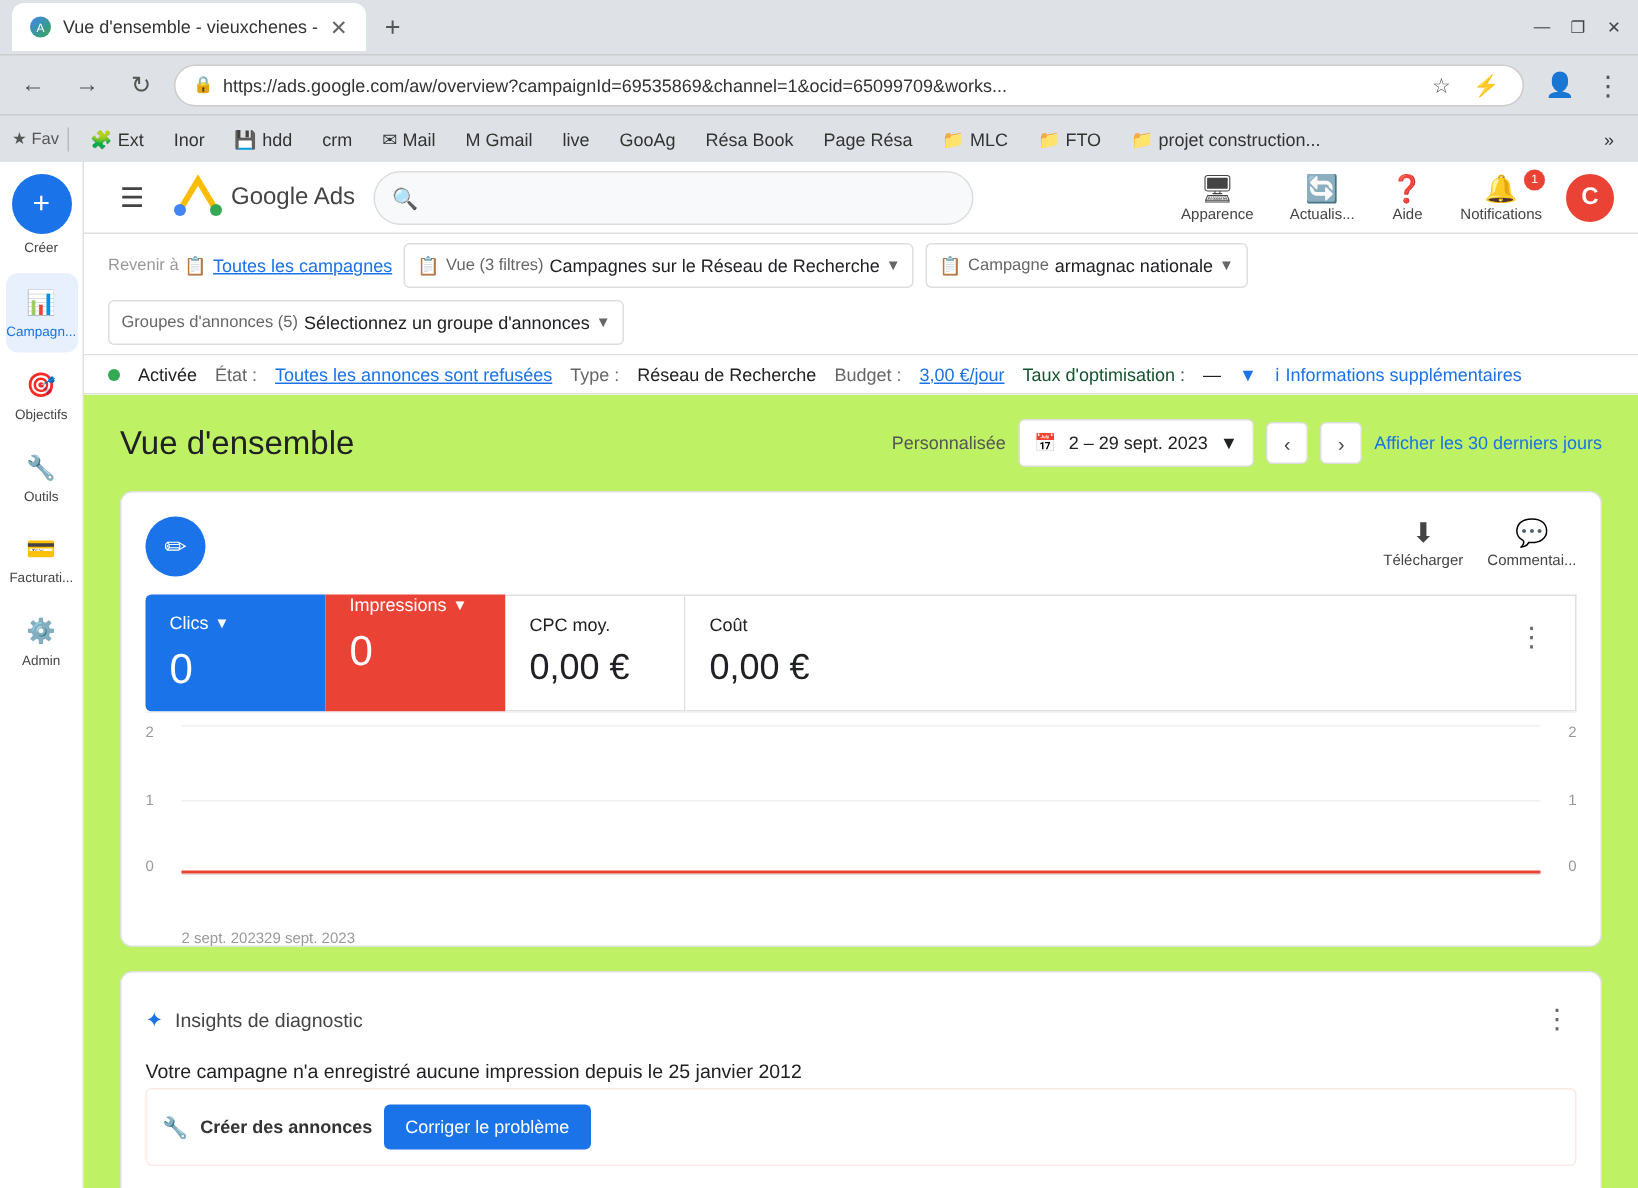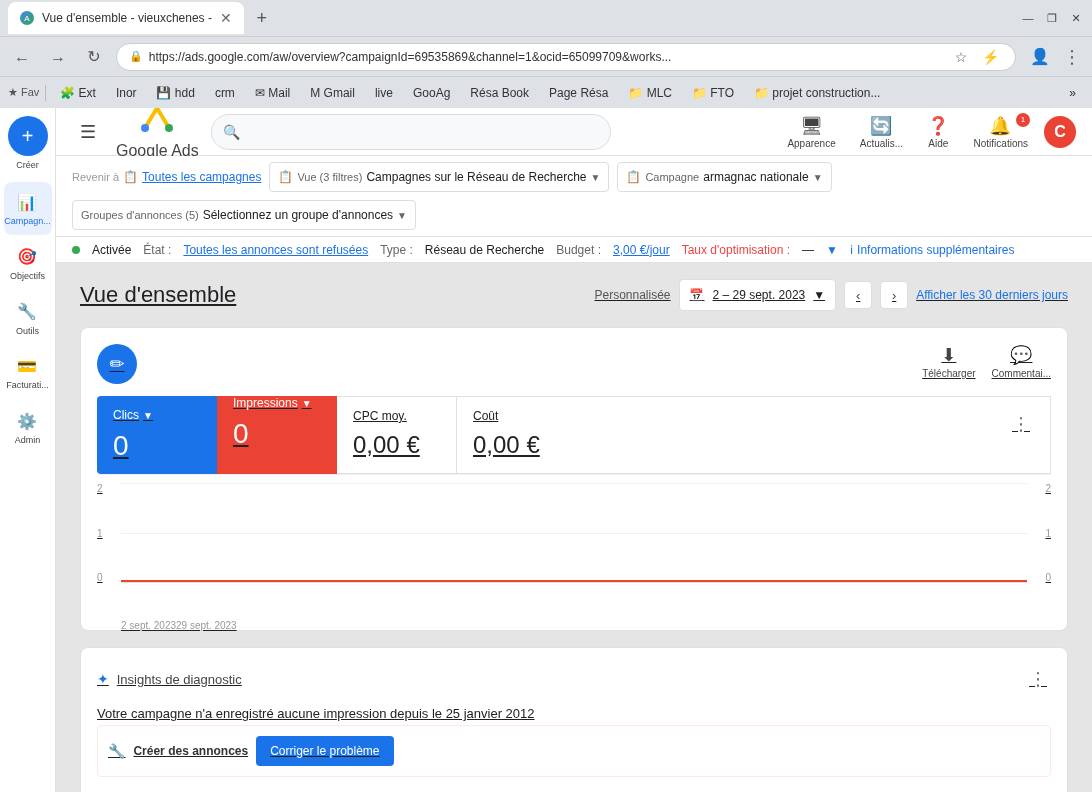--- a/index.html
+++ b/index.html
@@ -38,21 +38,21 @@
     .nav-item.active { background: #e8f0fe; color: #1a73e8; }
     .nav-icon { width: 24px; height: 24px; display: flex; align-items: center; justify-content: center; margin-bottom: 2px; font-size: 16px; }
     .nav-label { font-size: 9px; text-align: center; line-height: 1.2; }
 
     
     .main-content { flex: 1; display: flex; flex-direction: column; overflow: hidden; }
 
     
     .top-header { height: 48px; background: #fff; border-bottom: 1px solid #e0e0e0; display: flex; align-items: center; padding: 0 16px; gap: 12px; }
     .hamburger { font-size: 18px; cursor: pointer; color: #444; width: 32px; height: 32px; display: flex; align-items: center; justify-content: center; }
-    .google-ads-logo { display: flex; align-items: center; gap: 6px; flex-direction: column; }
+    .google-ads-logo { display: flex; align-items: center; gap: 6px; }
     .ads-logo-icon { width: 32px; height: 32px; }
     .ads-logo-text { font-size: 16px; color: #444; font-weight: 400; }
     .search-bar { flex: 1; max-width: 400px; height: 36px; border: 1px solid #ddd; border-radius: 24px; display: flex; align-items: center; padding: 0 12px; gap: 8px; background: #f8f9fa; }
     .search-bar input { flex: 1; border: none; background: transparent; outline: none; font-size: 13px; color: #333; }
     .header-actions { margin-left: auto; display: flex; align-items: center; gap: 8px; }
     .header-action { display: flex; flex-direction: column; align-items: center; cursor: pointer; padding: 4px 8px; font-size: 10px; color: #444; position: relative; }
     .header-action-icon { font-size: 18px; margin-bottom: 1px; }
     .notification-badge { position: absolute; top: 2px; right: 6px; width: 14px; height: 14px; background: #ea4335; border-radius: 50%; color: white; font-size: 8px; display: flex; align-items: center; justify-content: center; }
     .account-avatar { width: 32px; height: 32px; background: #ea4335; border-radius: 50%; display: flex; align-items: center; justify-content: center; color: white; font-weight: bold; font-size: 16px; cursor: pointer; }
 
@@ -62,21 +62,21 @@
     .filter-dropdown { height: 30px; border: 1px solid #ddd; border-radius: 4px; padding: 0 8px; display: flex; align-items: center; gap: 4px; font-size: 12px; cursor: pointer; background: #fff; }
     .dropdown-arrow { font-size: 10px; color: #666; }
 
     
     .status-bar { background: #fff; padding: 4px 16px; display: flex; align-items: center; gap: 12px; font-size: 12px; border-bottom: 1px solid #e0e0e0; }
     .status-dot { width: 8px; height: 8px; border-radius: 50%; background: #34a853; }
     .status-link { color: #1a73e8; text-decoration: underline; cursor: pointer; }
     .info-link { color: #1a73e8; cursor: pointer; display: flex; align-items: center; gap: 4px; }
 
     
-    .content-area { flex: 1; overflow-y: auto; padding: 16px 24px; background: #e5e5e5; text-decoration: underline; }
+    .content-area { flex: 1; overflow-y: auto; padding: 16px 24px; background: #bef264; }
     .page-header { display: flex; align-items: center; justify-content: space-between; margin-bottom: 16px; }
     .page-title { font-size: 22px; font-weight: 400; color: #202124; }
     .date-controls { display: flex; align-items: center; gap: 8px; }
     .date-label { font-size: 12px; color: #555; }
     .date-picker { height: 32px; border: 1px solid #ddd; border-radius: 4px; padding: 0 10px; display: flex; align-items: center; gap: 8px; font-size: 12px; background: #fff; cursor: pointer; }
     .nav-arrow { width: 28px; height: 28px; display: flex; align-items: center; justify-content: center; border: 1px solid #ddd; border-radius: 4px; cursor: pointer; background: #fff; color: #444; }
     .last-days-link { color: #1a73e8; font-size: 12px; cursor: pointer; text-decoration: none; }
 
     
     .overview-card { background: #fff; border: 1px solid #e0e0e0; border-radius: 8px; padding: 16px; margin-bottom: 16px; }
@@ -256,21 +256,21 @@
 
     <div class="status-bar">
       <div class="status-dot"></div>
       <span>Activée</span>
       <span style="color:#666;">État :</span>
       <span class="status-link">Toutes les annonces sont refusées</span>
       <span style="color:#666;">Type :</span>
       <span>Réseau de Recherche</span>
       <span style="color:#666;">Budget :</span>
       <span class="status-link">3,00 €/jour</span>
-      <span style="color:#ef4444;">Taux d'optimisation :</span>
+      <span style="color:#14532d;">Taux d'optimisation :</span>
       <span>—</span>
       <span style="cursor:pointer;color:#1a73e8;">▼</span>
       <span class="info-link">
         <span>ℹ</span>
         <span>Informations supplémentaires</span>
       </span>
     </div>
 
     <div class="content-area">
 

